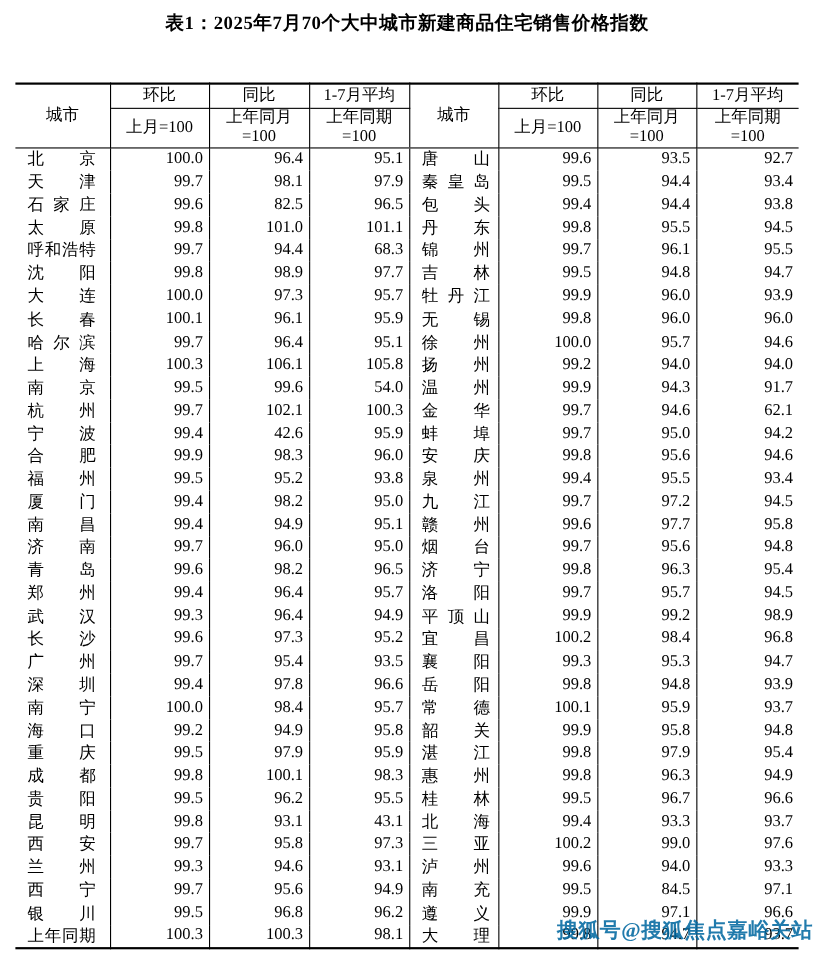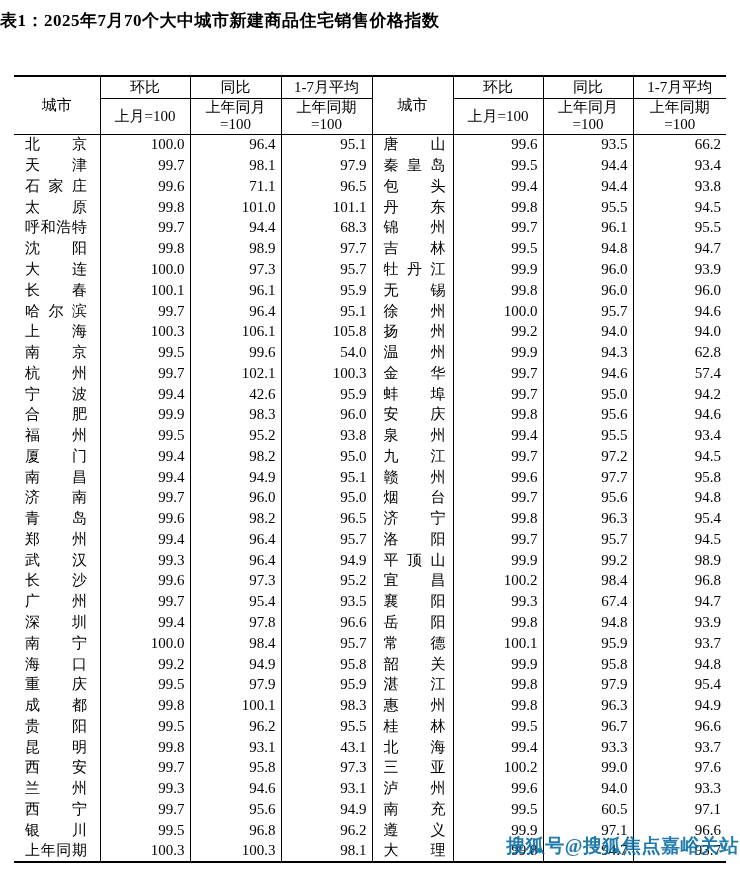--- a/index.html
+++ b/index.html
@@ -4,20 +4,21 @@
 <style>
   html,body{margin:0;padding:0;}
   body{
     width:740px;height:873px;
     background:#ffffff;color:#000;
     font-family:"Liberation Serif","DejaVu Serif",serif;
     position:relative;overflow:hidden;
   }
   .page-title{
     margin:9px 0 0 0;
+    text-align:center;
     font-size:17px;font-weight:bold;
     letter-spacing:0.5px;
   }
   table.price-table{
     border-collapse:collapse;
     table-layout:fixed;
     margin:43px 0 0 14px;
     width:712px;
     border-top:2.5px solid #000;
     border-bottom:2.5px solid #000;
@@ -80,36 +81,36 @@
   </thead>
   <tbody>
       <tr>
         <td class="city-cell br"><span class="city-name">北京</span></td>
         <td class="num-cell br">100.0</td>
         <td class="num-cell br">96.4</td>
         <td class="num-cell br">95.1</td>
         <td class="city-cell br"><span class="city-name">唐山</span></td>
         <td class="num-cell br">99.6</td>
         <td class="num-cell br">93.5</td>
-        <td class="num-cell">66.2</td>
+        <td class="num-cell">92.7</td>
       </tr>
       <tr>
         <td class="city-cell br"><span class="city-name">天津</span></td>
         <td class="num-cell br">99.7</td>
         <td class="num-cell br">98.1</td>
         <td class="num-cell br">97.9</td>
         <td class="city-cell br"><span class="city-name">秦皇岛</span></td>
         <td class="num-cell br">99.5</td>
         <td class="num-cell br">94.4</td>
         <td class="num-cell">93.4</td>
       </tr>
       <tr>
         <td class="city-cell br"><span class="city-name">石家庄</span></td>
         <td class="num-cell br">99.6</td>
-        <td class="num-cell br">71.1</td>
+        <td class="num-cell br">82.5</td>
         <td class="num-cell br">96.5</td>
         <td class="city-cell br"><span class="city-name">包头</span></td>
         <td class="num-cell br">99.4</td>
         <td class="num-cell br">94.4</td>
         <td class="num-cell">93.8</td>
       </tr>
       <tr>
         <td class="city-cell br"><span class="city-name">太原</span></td>
         <td class="num-cell br">99.8</td>
         <td class="num-cell br">101.0</td>
@@ -180,31 +181,31 @@
         <td class="num-cell">94.0</td>
       </tr>
       <tr>
         <td class="city-cell br"><span class="city-name">南京</span></td>
         <td class="num-cell br">99.5</td>
         <td class="num-cell br">99.6</td>
         <td class="num-cell br">54.0</td>
         <td class="city-cell br"><span class="city-name">温州</span></td>
         <td class="num-cell br">99.9</td>
         <td class="num-cell br">94.3</td>
-        <td class="num-cell">62.8</td>
+        <td class="num-cell">91.7</td>
       </tr>
       <tr>
         <td class="city-cell br"><span class="city-name">杭州</span></td>
         <td class="num-cell br">99.7</td>
         <td class="num-cell br">102.1</td>
         <td class="num-cell br">100.3</td>
         <td class="city-cell br"><span class="city-name">金华</span></td>
         <td class="num-cell br">99.7</td>
         <td class="num-cell br">94.6</td>
-        <td class="num-cell">57.4</td>
+        <td class="num-cell">62.1</td>
       </tr>
       <tr>
         <td class="city-cell br"><span class="city-name">宁波</span></td>
         <td class="num-cell br">99.4</td>
         <td class="num-cell br">42.6</td>
         <td class="num-cell br">95.9</td>
         <td class="city-cell br"><span class="city-name">蚌埠</span></td>
         <td class="num-cell br">99.7</td>
         <td class="num-cell br">95.0</td>
         <td class="num-cell">94.2</td>
@@ -299,21 +300,21 @@
         <td class="num-cell br">98.4</td>
         <td class="num-cell">96.8</td>
       </tr>
       <tr>
         <td class="city-cell br"><span class="city-name">广州</span></td>
         <td class="num-cell br">99.7</td>
         <td class="num-cell br">95.4</td>
         <td class="num-cell br">93.5</td>
         <td class="city-cell br"><span class="city-name">襄阳</span></td>
         <td class="num-cell br">99.3</td>
-        <td class="num-cell br">67.4</td>
+        <td class="num-cell br">95.3</td>
         <td class="num-cell">94.7</td>
       </tr>
       <tr>
         <td class="city-cell br"><span class="city-name">深圳</span></td>
         <td class="num-cell br">99.4</td>
         <td class="num-cell br">97.8</td>
         <td class="num-cell br">96.6</td>
         <td class="city-cell br"><span class="city-name">岳阳</span></td>
         <td class="num-cell br">99.8</td>
         <td class="num-cell br">94.8</td>
@@ -399,21 +400,21 @@
         <td class="num-cell br">94.0</td>
         <td class="num-cell">93.3</td>
       </tr>
       <tr>
         <td class="city-cell br"><span class="city-name">西宁</span></td>
         <td class="num-cell br">99.7</td>
         <td class="num-cell br">95.6</td>
         <td class="num-cell br">94.9</td>
         <td class="city-cell br"><span class="city-name">南充</span></td>
         <td class="num-cell br">99.5</td>
-        <td class="num-cell br">60.5</td>
+        <td class="num-cell br">84.5</td>
         <td class="num-cell">97.1</td>
       </tr>
       <tr>
         <td class="city-cell br"><span class="city-name">银川</span></td>
         <td class="num-cell br">99.5</td>
         <td class="num-cell br">96.8</td>
         <td class="num-cell br">96.2</td>
         <td class="city-cell br"><span class="city-name">遵义</span></td>
         <td class="num-cell br">99.9</td>
         <td class="num-cell br">97.1</td>

